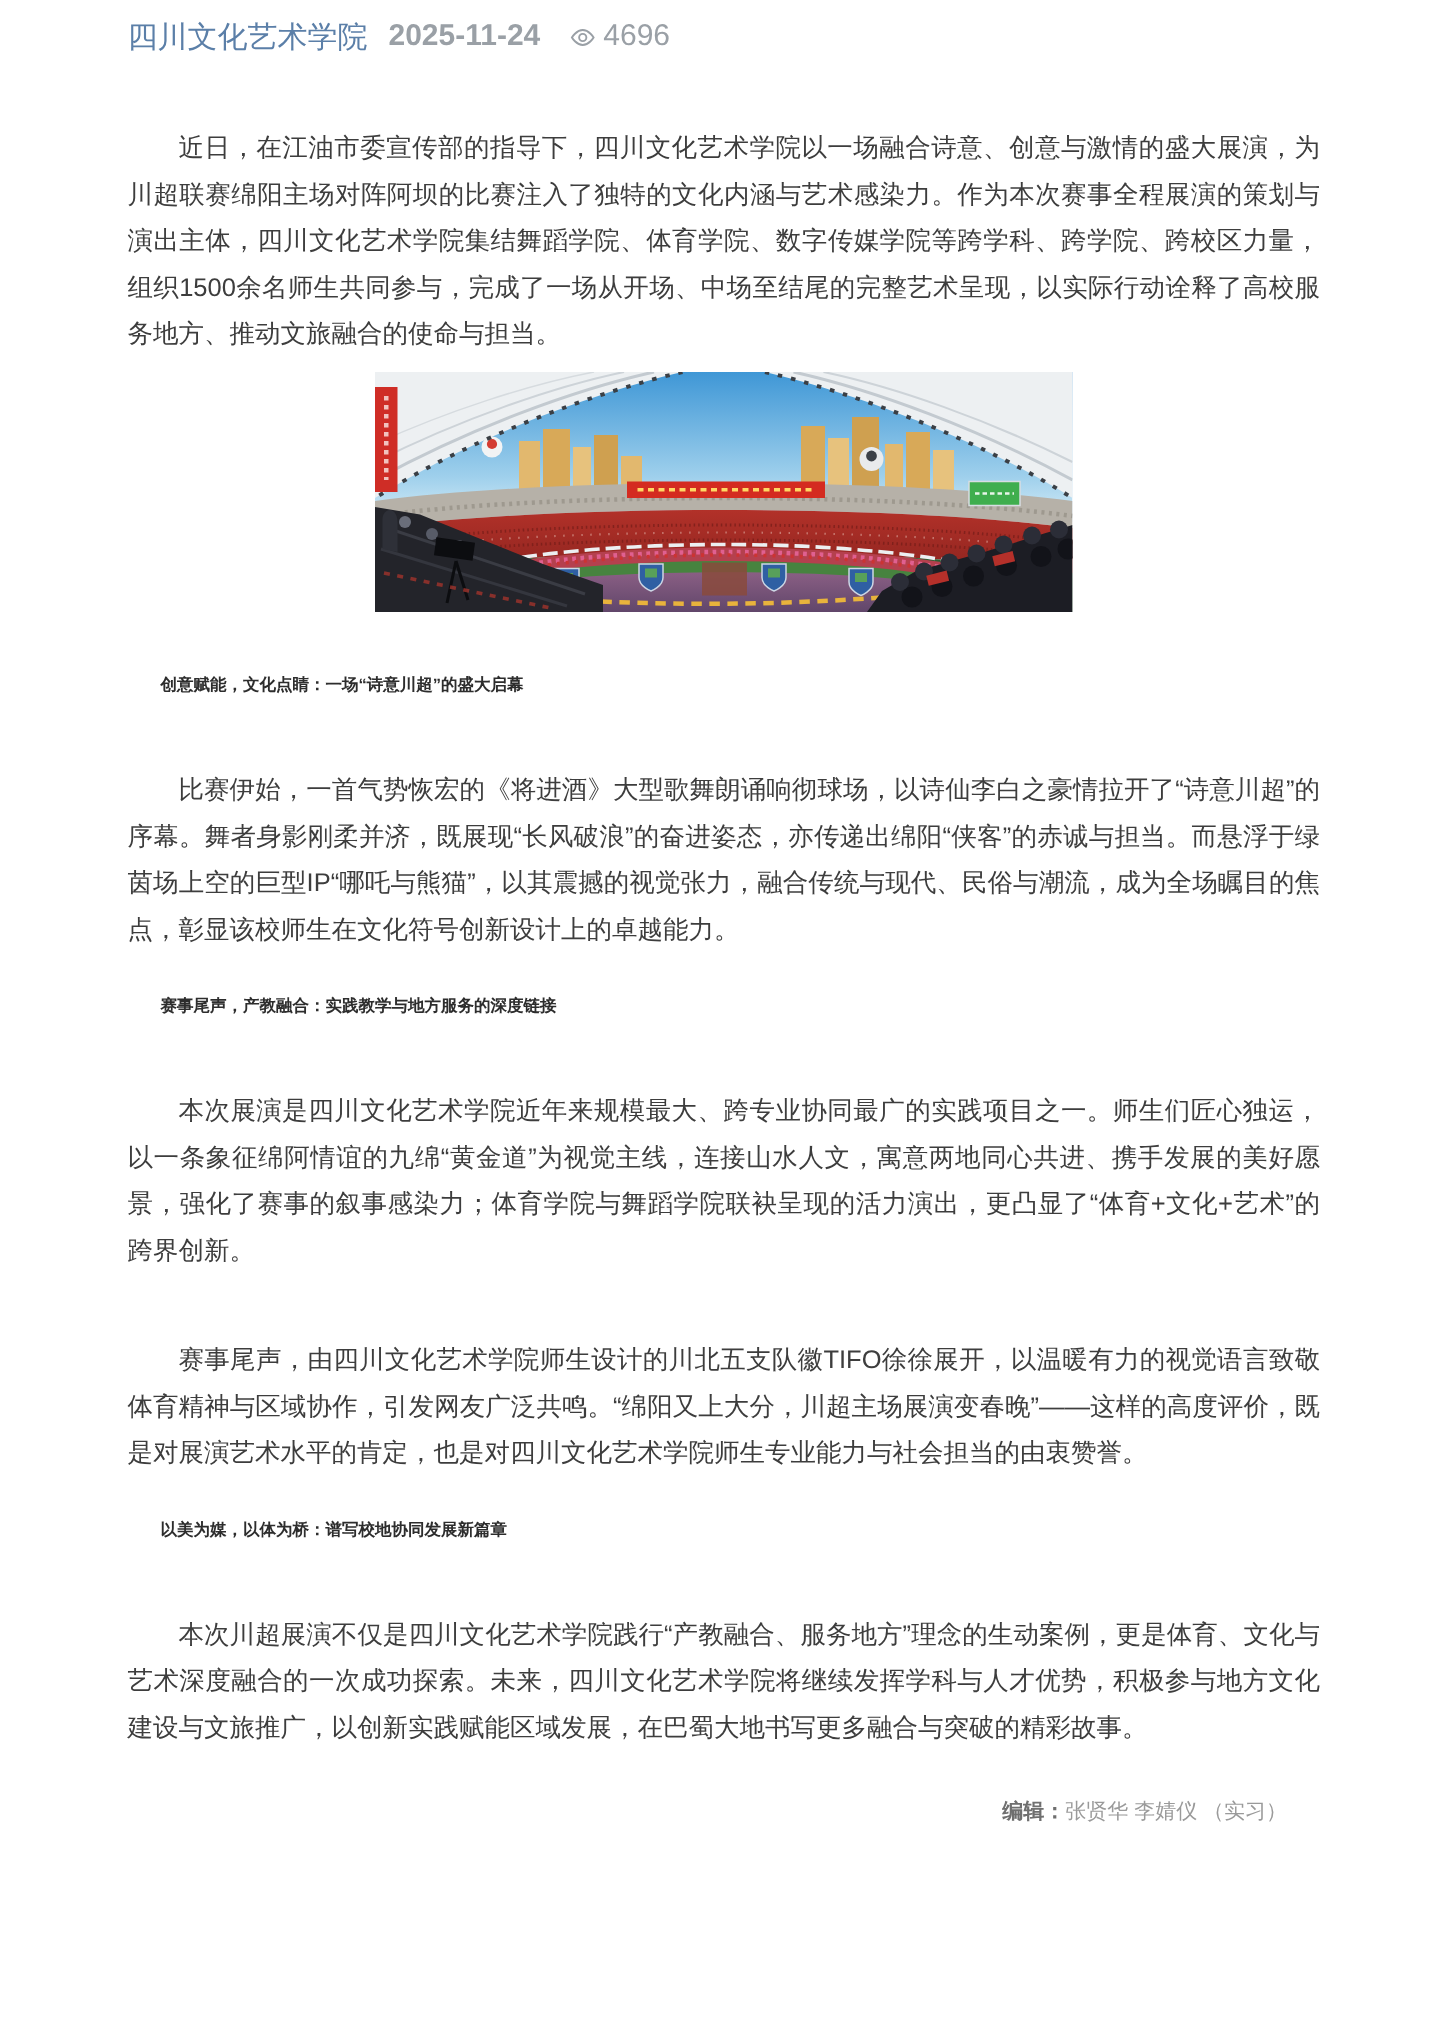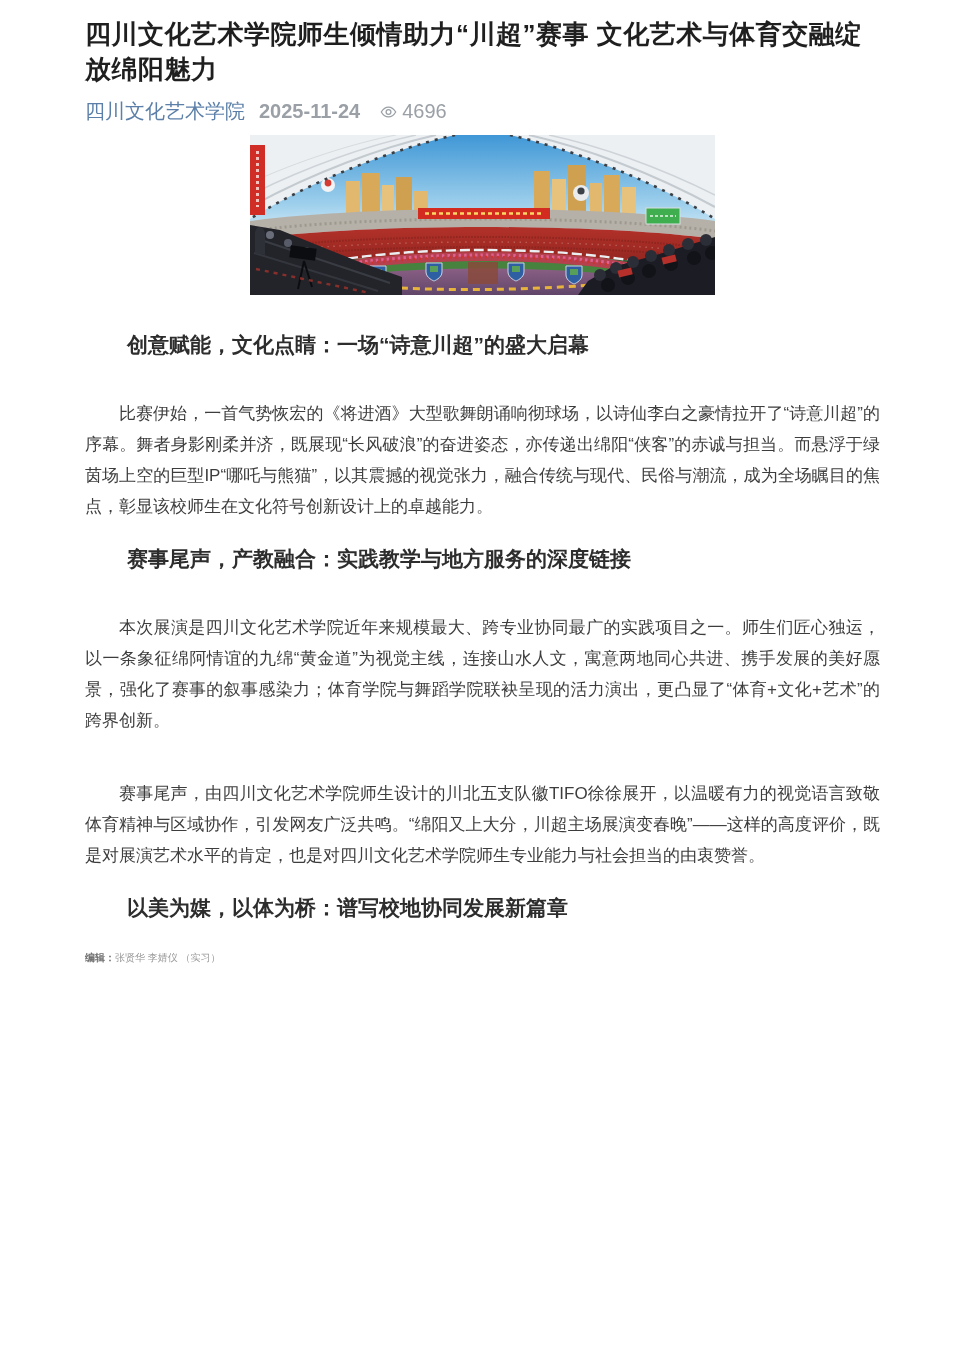--- a/index.html
+++ b/index.html
@@ -31,54 +31,54 @@
     font-size: 17px; line-height: 31px;
     color: #3d3d3d; text-align: justify; text-indent: 2em;
     margin: 42px 0 0 0;
   }
   p.para.first { margin-top: 45px; }
 
   figure.photo { margin: 10px auto 0 auto; width: 465px; height: 160px; padding: 0; }
   figure.photo svg { display: block; width: 465px; height: 160px; }
 
   h2.sec {
-    font-size: 21px; line-height: 23px; font-weight: 700;
+    font-size: 11px; line-height: 23px; font-weight: 700;
     color: #2d2d2d; text-indent: 2em;
     margin: 25px 0 0 0;
   }
   h2.sec.after-photo { margin-top: 38px; }
 
   .footer {
     margin: 32px 22px 20px 0;
-    text-align: left;
-    font-size: 10px; color: #9a9a9a;
+    text-align: right;
+    font-size: 14px; color: #9a9a9a;
   }
   .footer .label { font-weight: 700; color: #6f6f6f; }
 </style>
 </head>
 <body>
 
 <div class="page">
 
-  <h1 class="title">四川文化艺术学院师生倾情助力“川超”赛事 文化艺术与体育交融绽放绵阳魅力</h1>
 
   <div class="byline">
     <a class="source">四川文化艺术学院</a>
     <span class="date">2025-11-24</span>
     <span class="views">
       <span>
         <svg width="17" height="14" viewBox="0 0 24 18">
           <path d="M12 2 C6 2 1.8 9 1.8 9 S6 16 12 16 S22.2 9 22.2 9 S18 2 12 2 Z" fill="none" stroke="#9aa0a6" stroke-width="1.8"></path>
           <circle cx="12" cy="9" r="3.4" fill="none" stroke="#9aa0a6" stroke-width="1.8"></circle>
         </svg>
       </span>
       <span>4696</span>
     </span>
   </div>
 
+  <p class="para first">近日，在江油市委宣传部的指导下，四川文化艺术学院以一场融合诗意、创意与激情的盛大展演，为川超联赛绵阳主场对阵阿坝的比赛注入了独特的文化内涵与艺术感染力。作为本次赛事全程展演的策划与演出主体，四川文化艺术学院集结舞蹈学院、体育学院、数字传媒学院等跨学科、跨学院、跨校区力量，组织1500余名师生共同参与，完成了一场从开场、中场至结尾的完整艺术呈现，以实际行动诠释了高校服务地方、推动文旅融合的使命与担当。</p>
 
   <figure class="photo" aria-label="川超联赛绵阳主场体育场全景：红色看台人潮、绿茵场中央展开巨型紫色队徽TIFO，白色弧形罩棚与蓝天下的城市高楼">
     <svg viewBox="0 0 465 160" preserveAspectRatio="none">
       <defs>
         <linearGradient id="sky" x1="0" y1="0" x2="0" y2="1">
           <stop offset="0" stop-color="#3f97d6"></stop>
             <stop offset="0.7" stop-color="#9fd0ec"></stop>
             <stop offset="1" stop-color="#d8edf7"></stop>
         </linearGradient>
         <linearGradient id="tifo" x1="0" y1="0" x2="0" y2="1">
@@ -205,18 +205,19 @@
 
   <h2 class="sec after-photo">创意赋能，文化点睛：一场“诗意川超”的盛大启幕</h2>
   <p class="para">比赛伊始，一首气势恢宏的《将进酒》大型歌舞朗诵响彻球场，以诗仙李白之豪情拉开了“诗意川超”的序幕。舞者身影刚柔并济，既展现“长风破浪”的奋进姿态，亦传递出绵阳“侠客”的赤诚与担当。而悬浮于绿茵场上空的巨型IP“哪吒与熊猫”，以其震撼的视觉张力，融合传统与现代、民俗与潮流，成为全场瞩目的焦点，彰显该校师生在文化符号创新设计上的卓越能力。</p>
 
   <h2 class="sec">赛事尾声，产教融合：实践教学与地方服务的深度链接</h2>
   <p class="para">本次展演是四川文化艺术学院近年来规模最大、跨专业协同最广的实践项目之一。师生们匠心独运，以一条象征绵阿情谊的九绵“黄金道”为视觉主线，连接山水人文，寓意两地同心共进、携手发展的美好愿景，强化了赛事的叙事感染力；体育学院与舞蹈学院联袂呈现的活力演出，更凸显了“体育+文化+艺术”的跨界创新。</p>
 
   <p class="para">赛事尾声，由四川文化艺术学院师生设计的川北五支队徽TIFO徐徐展开，以温暖有力的视觉语言致敬体育精神与区域协作，引发网友广泛共鸣。“绵阳又上大分，川超主场展演变春晚”——这样的高度评价，既是对展演艺术水平的肯定，也是对四川文化艺术学院师生专业能力与社会担当的由衷赞誉。</p>
 
   <h2 class="sec">以美为媒，以体为桥：谱写校地协同发展新篇章</h2>
+  <p class="para">本次川超展演不仅是四川文化艺术学院践行“产教融合、服务地方”理念的生动案例，更是体育、文化与艺术深度融合的一次成功探索。未来，四川文化艺术学院将继续发挥学科与人才优势，积极参与地方文化建设与文旅推广，以创新实践赋能区域发展，在巴蜀大地书写更多融合与突破的精彩故事。</p>
 
   <div class="footer">
     <span class="label">编辑：</span><span>张贤华 李婧仪 （实习）</span>
   </div>
 
 </div>
 
 </body></html>

